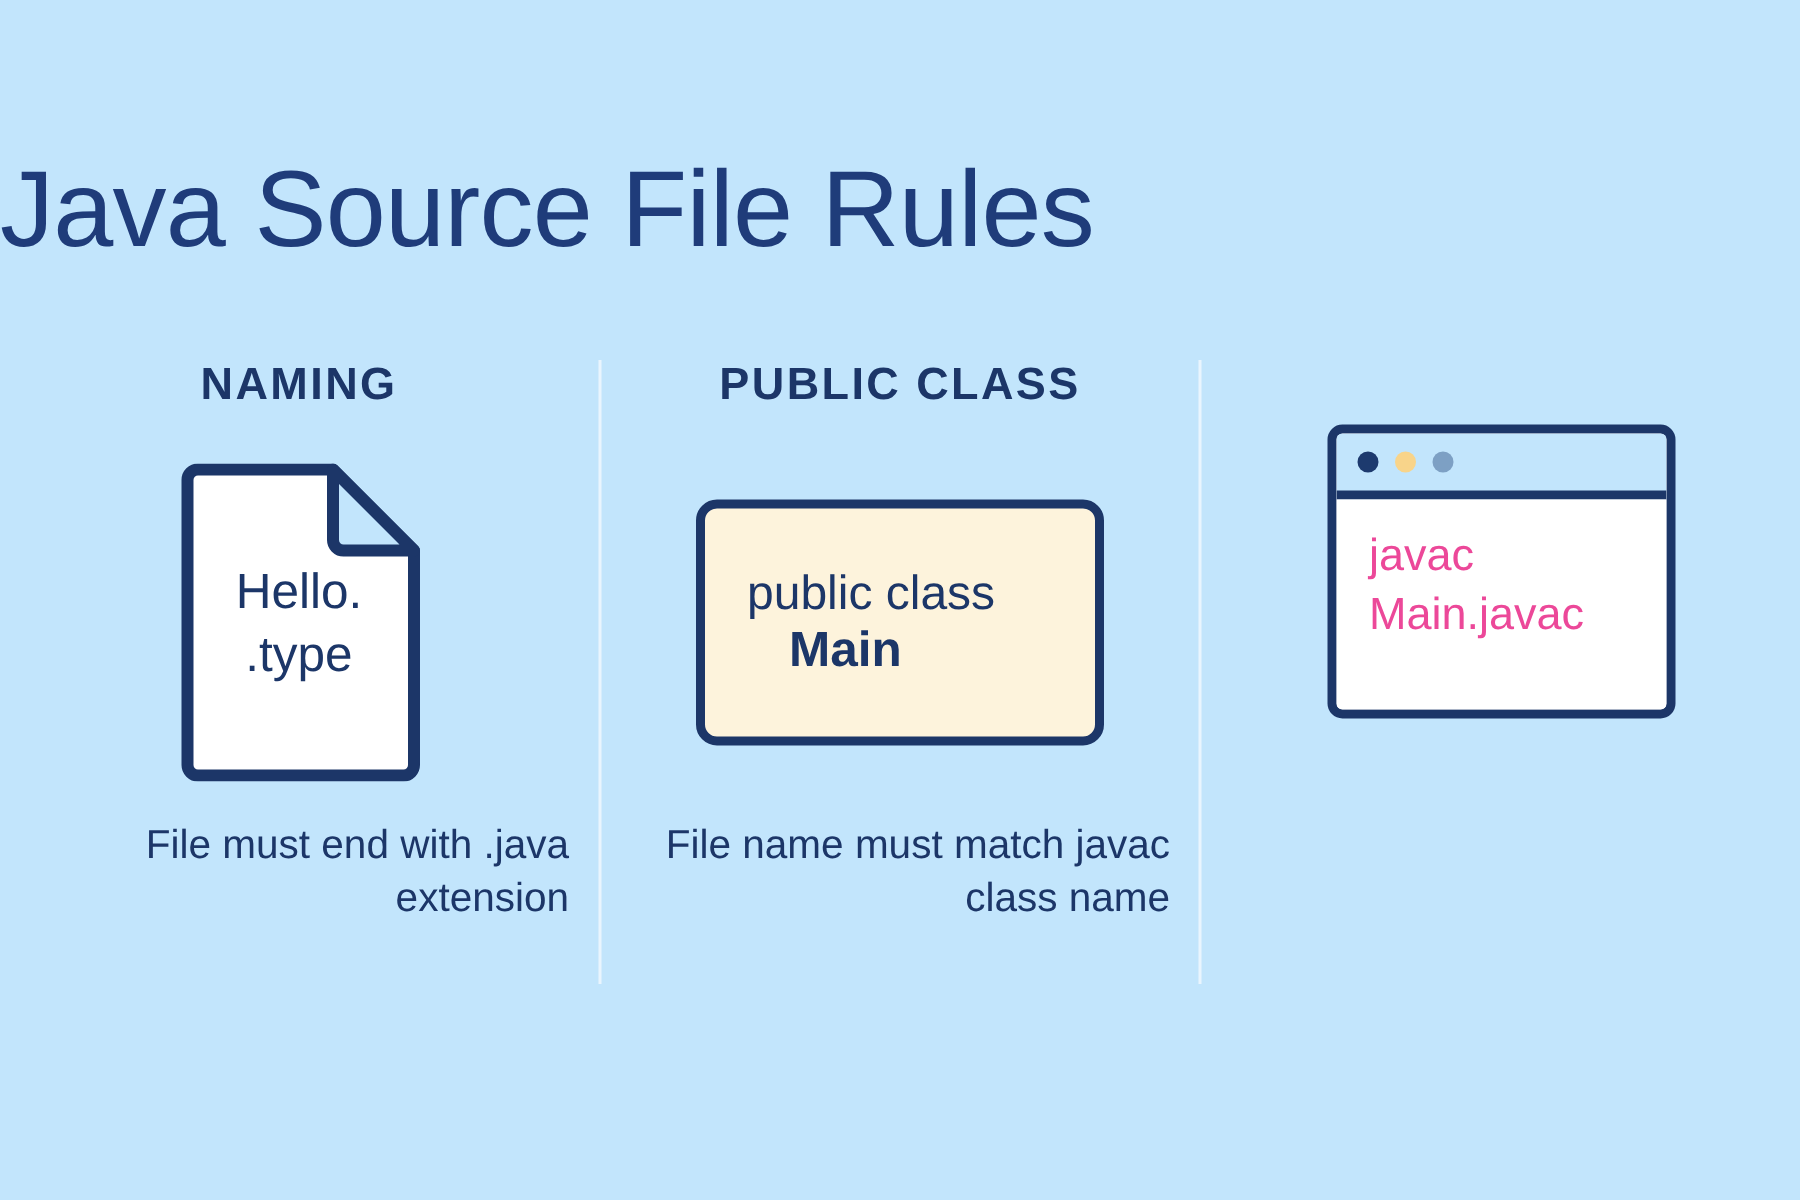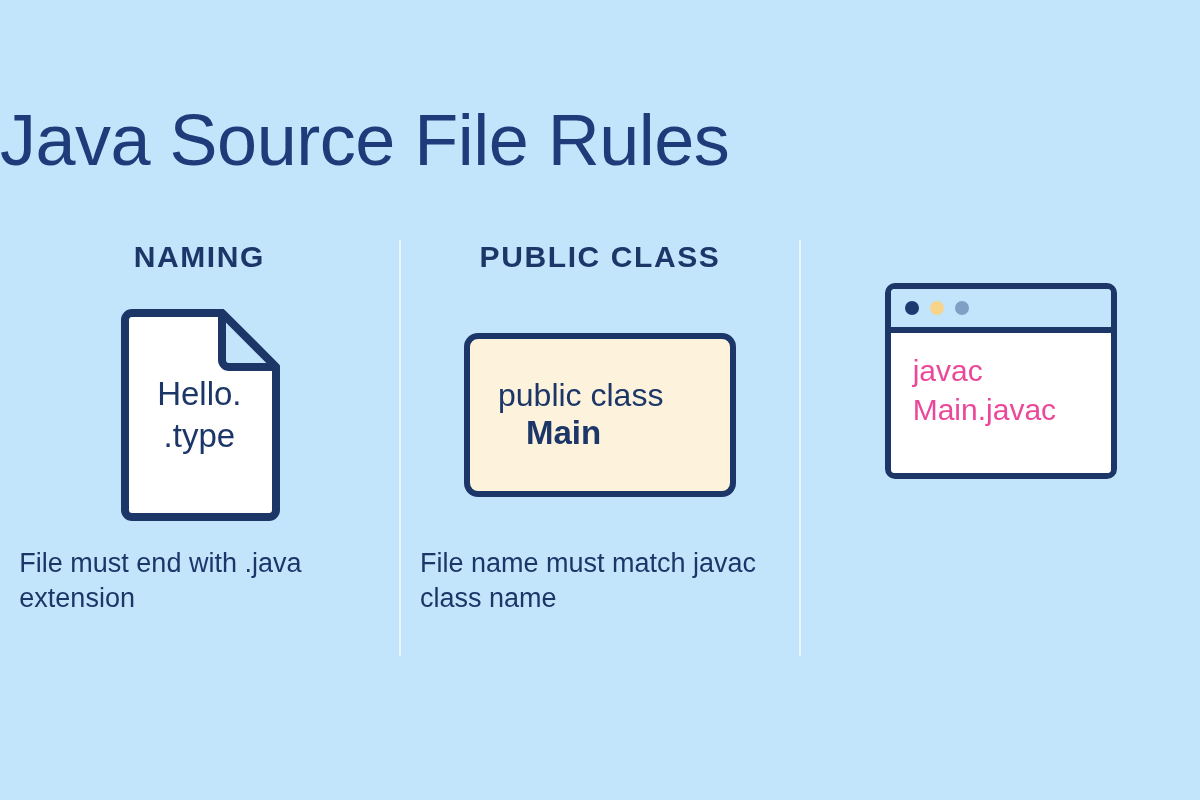--- a/index.html
+++ b/index.html
@@ -75,21 +75,21 @@
     display: flex;
     align-items: center;
     justify-content: center;
   }
 
   .caption {
     margin-top: 16px;
     font-size: 27px;
     line-height: 1.28;
     color: #1c3668;
-    text-align: left;
+    text-align: right;
     max-width: 360px;
   }
 
   
   .file-icon {
     position: relative;
     width: 162px;
     height: 212px;
   }
   .file-icon svg { display: block; }

